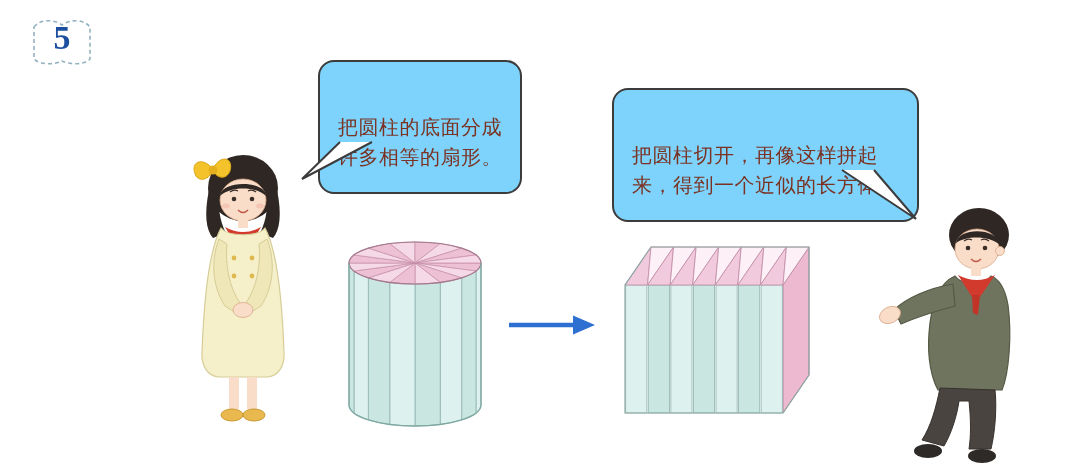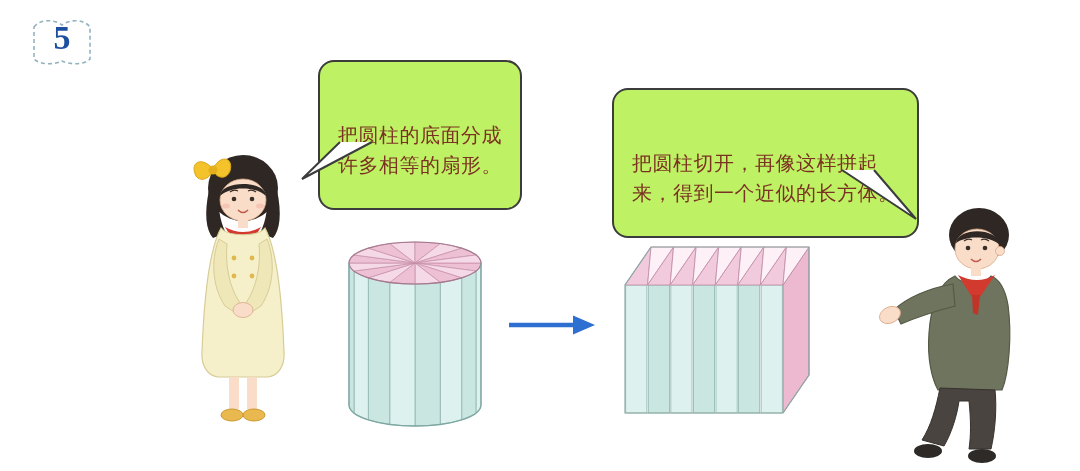--- a/index.html
+++ b/index.html
@@ -1,23 +1,23 @@
 <!DOCTYPE html>
 <html><head>
 <meta charset="utf-8">
 <style>
   * { margin:0; padding:0; box-sizing:border-box; }
   html,body { background:#ffffff; font-family:"Liberation Sans", sans-serif; }
   .stage { position:relative; width:1080px; height:471px; background:#ffffff; overflow:hidden; }
   .bubble {
     position:absolute;
-    background:#bef264;
+    background:#7dd3fc;
     border:2px solid #3c3c3c;
     border-radius:16px;
-    padding:28px 18px;
+    padding:20px 18px;
     font-size:20px;
     line-height:1.5;
     letter-spacing:0.5px;
     white-space:pre-line;
     font-family:"Liberation Serif", serif;
     z-index:3;
   }
   .tail-svg { position:absolute; z-index:4; overflow:visible; }
   #girl-bubble { left:318px; top:60px; }
   #boy-bubble  { left:612px; top:88px; }

